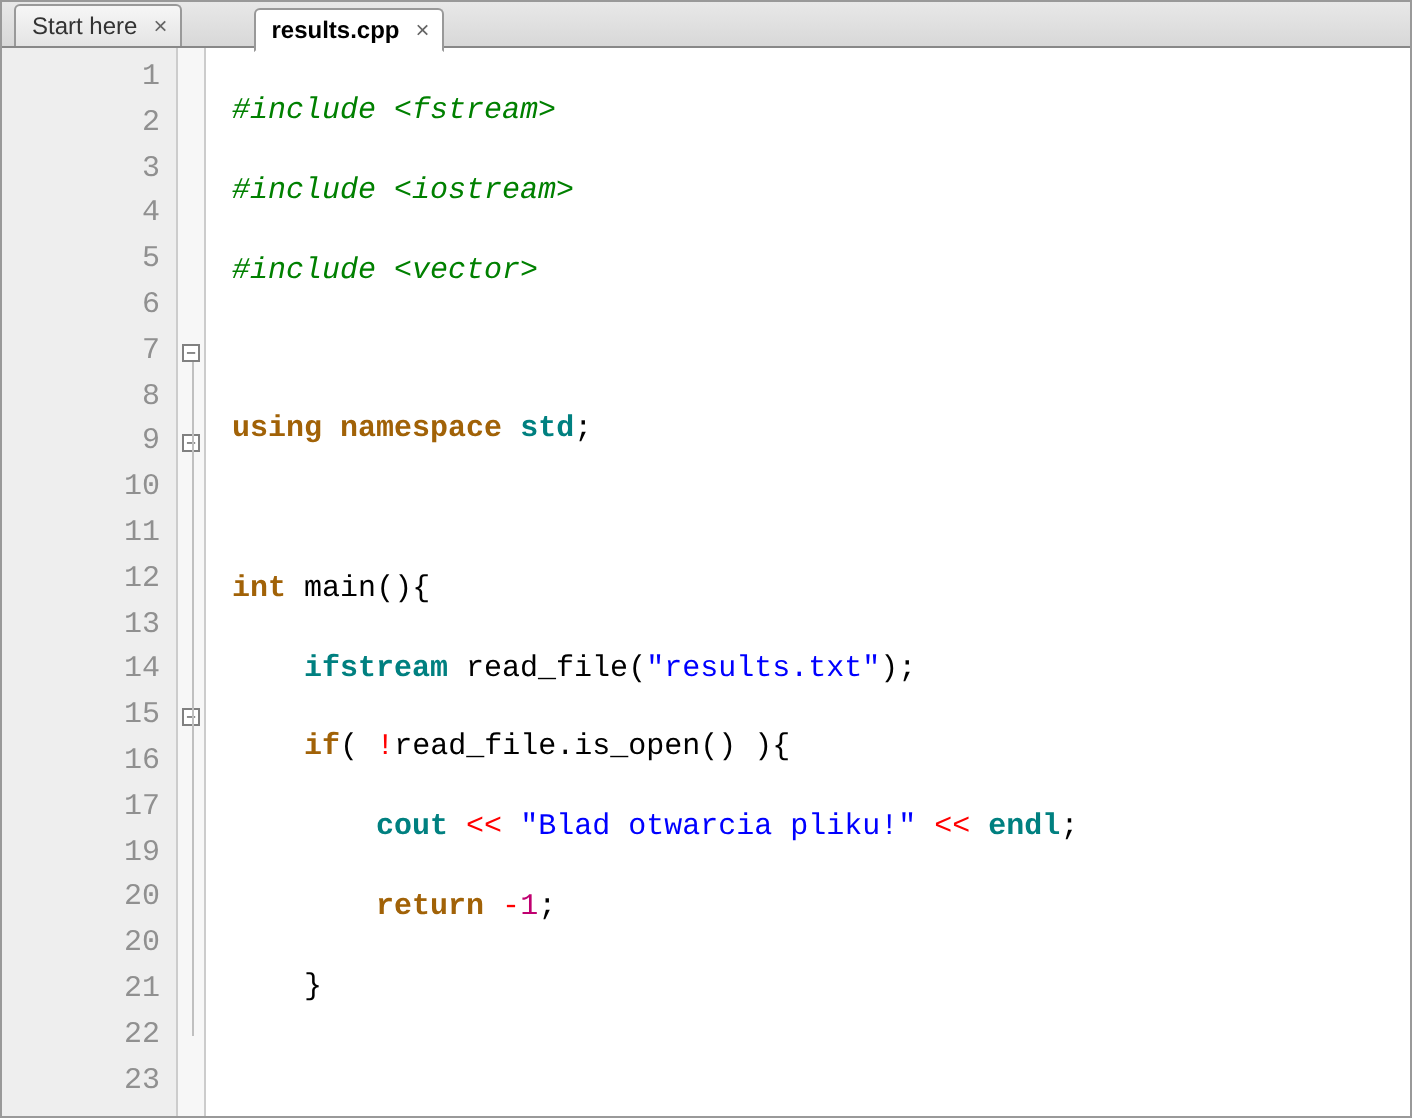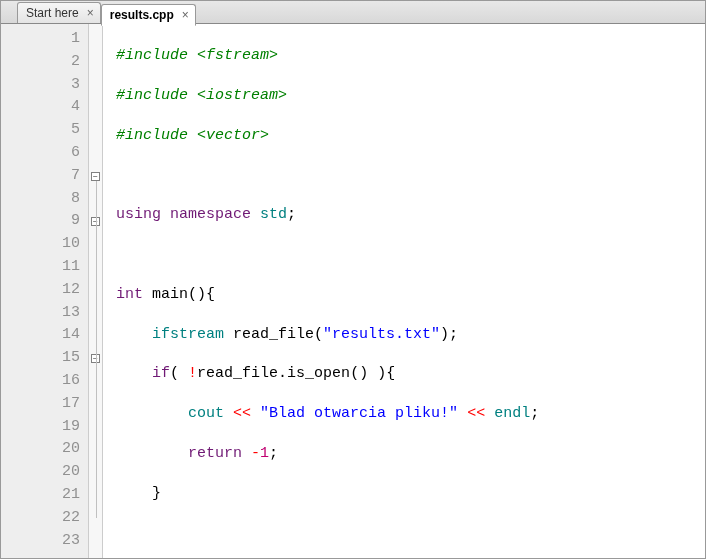--- a/index.html
+++ b/index.html
@@ -11,23 +11,24 @@
     height: 559px;
     overflow: hidden;
     border: 1px solid #999;
   }
   .tab-bar {
     display: flex;
     align-items: flex-end;
     height: 23px;
     background: linear-gradient(#e8e8e8, #d8d8d8);
     border-bottom: 1px solid #888;
-    padding-left: 16px;
+    padding-left: 6px;
     font-family: Tahoma, Arial, sans-serif;
     font-size: 12px;
+    gap: 36px;
   }
   .tab {
     display: flex;
     align-items: center;
     height: 21px;
     padding: 0 6px 0 8px;
     border: 1px solid #999;
     border-bottom: none;
     margin-right: 0px;
     background: linear-gradient(#f6f6f6, #e4e4e4);
@@ -108,26 +109,26 @@
     white-space: pre;
     padding-top: 4px;
     padding-left: 4px;
     overflow: hidden;
   }
   .code-line {
     height: 22.8px;
     line-height: 22.8px;
   }
   .k-green   { color: #008000; font-style: italic; }
-  .k-blue    { color: #701a75; font-weight: normal; }
+  .k-blue    { color: #a16207; font-weight: bold; }
   .k-ident   { color: #000000; }
   .k-string  { color: #0000ff; }
   .k-num     { color: #c00070; }
   .k-op      { color: #ff0000; }
-  .k-teal    { color: #008080; font-weight: normal; }
+  .k-teal    { color: #008080; font-weight: bold; }
 </style>
 </head>
 <body>
 
 <div class="tab-bar">
   <div class="tab">
     <span>Start here</span>
     <span class="tab-close">×</span>
   </div>
   <div class="tab active">

